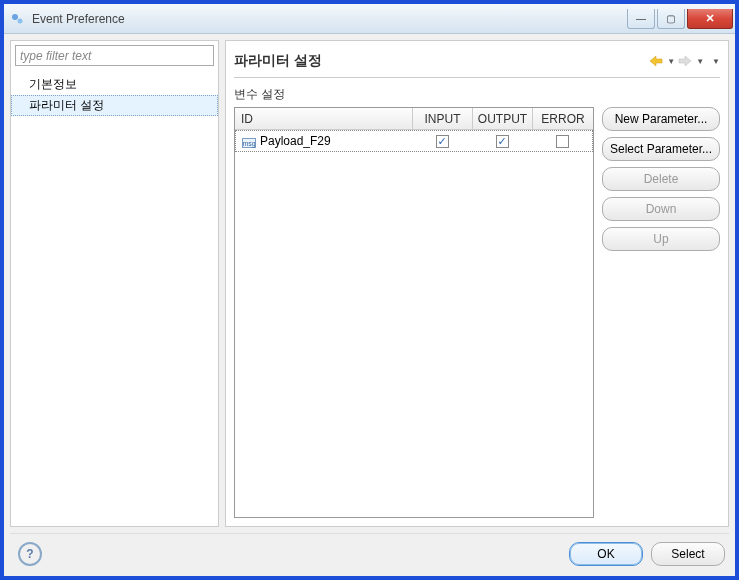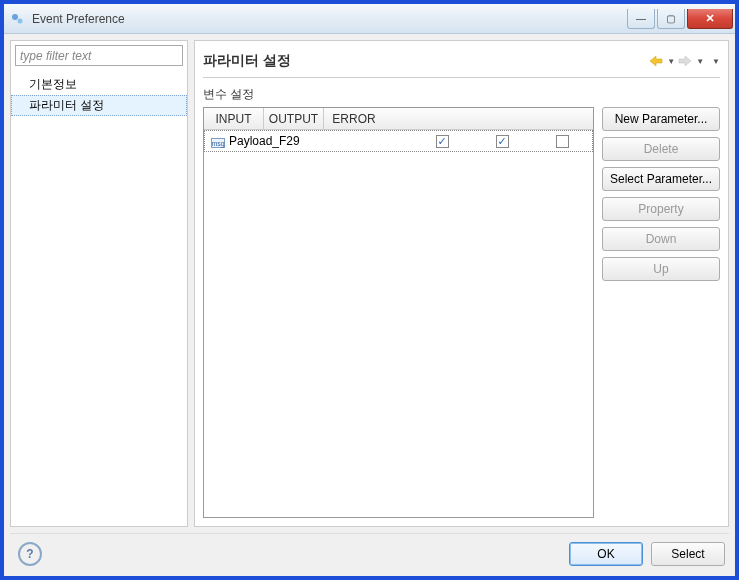--- a/index.html
+++ b/index.html
@@ -8,21 +8,21 @@
   .titlebar { height: 30px; background: linear-gradient(to bottom, #f5f9fc, #e4edf5 50%, #d5e3f1); display: flex; align-items: center; padding: 0 0 0 6px; border-bottom: 1px solid #b8c8d8; }
   .titlebar-icon { width: 16px; height: 16px; margin-right: 6px; display:flex; align-items:center; justify-content:center;}
   .titlebar-title { flex: 1; color: #444; }
   .win-controls { display: flex; height: 20px; margin-right: 2px; gap:2px;}
   .win-btn { width: 28px; height: 20px; border: 1px solid #9bb3c8; border-top:none; border-radius: 0 0 3px 3px; background: linear-gradient(to bottom,#eef5fb,#d8e6f2); display:flex;align-items:center;justify-content:center;cursor:default;}
   .win-btn.close { background: linear-gradient(to bottom,#e67d73,#d9483b 50%,#c33a2c); border-color:#8a2c22; width: 46px; }
   .win-glyph { font-size:10px; color:#444; }
   .win-btn.close .win-glyph { color:#fff; font-weight:bold; font-size:11px;}
   .body { flex: 1; display: flex; flex-direction: column; padding: 6px; gap:0; }
   .content { flex: 1; display: flex; gap: 6px; }
-  .left-panel { width: 178px; display: flex; flex-direction: column; border: 1px solid #ccc; background:#fff; }
+  .left-panel { width: 209px; display: flex; flex-direction: column; border: 1px solid #ccc; background:#fff; }
   .filter-input { margin: 4px; padding: 2px 4px; border: 1px solid #aaa; height: 21px; background: #fff; color:#000; }
   .filter-input::placeholder { color: #888; font-style: italic; }
   .tree { padding: 4px 0; }
   .tree-item { padding: 2px 4px 2px 18px; cursor: default; color:#000; }
   .tree-item.selected { background: #e5f3ff; border: 1px dotted #7da2ce; padding: 1px 3px 1px 17px; }
   .right-panel { flex: 1; display: flex; flex-direction: column; background:#fff; border:1px solid #ccc; padding: 6px 8px 8px 8px;}
   .header { display: flex; align-items: center; height: 28px; }
   .header-title { flex: 1; font-size: 14px; font-weight: bold; color:#333;}
   .nav-arrows { display:flex; gap:2px; align-items:center;}
   .nav-btn { width:16px; height:16px; display:flex;align-items:center;justify-content:center;}
@@ -36,21 +36,21 @@
   .col-id { flex:1; min-width:0;}
   .col-c { width:60px; justify-content:center; text-align:center;}
   .table-body { flex:1; overflow:auto;}
   .tr { display:flex; height:22px; align-items:center; border:1px dotted #888; margin:0; }
   .td { padding: 2px 6px; display:flex; align-items:flex-end; }
   .td.col-c { justify-content:center;}
   .row-icon { width:14px; height:10px; border:1px solid #7a9ec6; background:#eaf3fb; font-size:7px; color:#3666a0; display:flex;align-items:center;justify-content:center; margin-right:4px; line-height:1;}
   .chk { width:13px; height:13px; border:1px solid #888; background:#fff; display:flex;align-items:center;justify-content:center;}
   .chk.checked::after { content:"✓"; font-size:11px; color:#2a66b0; line-height:1;}
   .btn-col { width:118px; display:flex; flex-direction:column; gap:6px;}
-  .btn { height:24px; border:1px solid #adadad; border-radius:3px; background: linear-gradient(to bottom,#fcfcfc,#e8e8e8); color:#000; display:flex;align-items:center;justify-content:center; cursor:default;}
+  .btn { height:24px; border:1px solid #adadad; border-radius:10px; background: linear-gradient(to bottom,#fcfcfc,#e8e8e8); color:#000; display:flex;align-items:center;justify-content:center; cursor:default;}
   .btn.disabled { color:#9a9a9a; }
   .footer { display:flex; align-items:center; padding: 8px 4px 4px 4px; gap:8px; border-top: 1px solid #ddd; margin-top:6px;}
   .help { width:24px; height:24px; border:2px solid #8aa8c8; border-radius:50%; color:#5a7ba8; display:flex;align-items:center;justify-content:center; font-weight:bold; font-size:14px; margin-left:4px;}
   .spacer { flex:1;}
   .footer .btn { width:74px;}
   .footer .btn.primary { border-color:#4a90d9; background:linear-gradient(to bottom,#f4f9fe,#dbeafc); box-shadow: 0 0 0 1px #90bde8 inset;}
   .arrow-left svg, .arrow-right svg { display:block;}
   .menu-tri { font-size:8px; color:#555; margin-left:1px;}
 </style>
 </head>
@@ -108,20 +108,21 @@
             <span class="menu-tri" style="margin-left:6px">▼</span>
           </div>
         </div>
         <div class="hr"></div>
 
         <div class="section-label">변수 설정</div>
 
         <div class="main-row">
           <div class="table-wrap">
             <div class="table-head">
+              <div class="th col-id">ID</div>
               <div class="th col-c">INPUT</div>
               <div class="th col-c">OUTPUT</div>
               <div class="th col-c">ERROR</div>
             </div>
             <div class="table-body">
               <div class="tr">
                 <div class="td col-id">
                   <span class="row-icon">msg</span>
                   <span>Payload_F29</span>
                 </div>
@@ -133,23 +134,22 @@
                 </div>
                 <div class="td col-c">
                   <span class="chk"></span>
                 </div>
               </div>
             </div>
           </div>
 
           <div class="btn-col">
             <div class="btn">New Parameter...</div>
+            <div class="btn">Select Parameter...</div>
             <div class="btn disabled">Delete</div>
-            <div class="btn">Select Parameter...</div>
-            <div class="btn disabled">Property</div>
             <div class="btn disabled">Down</div>
             <div class="btn disabled">Up</div>
           </div>
         </div>
       </div>
     </div>
 
     <div class="footer">
       <div class="help">
           <span>?</span>

